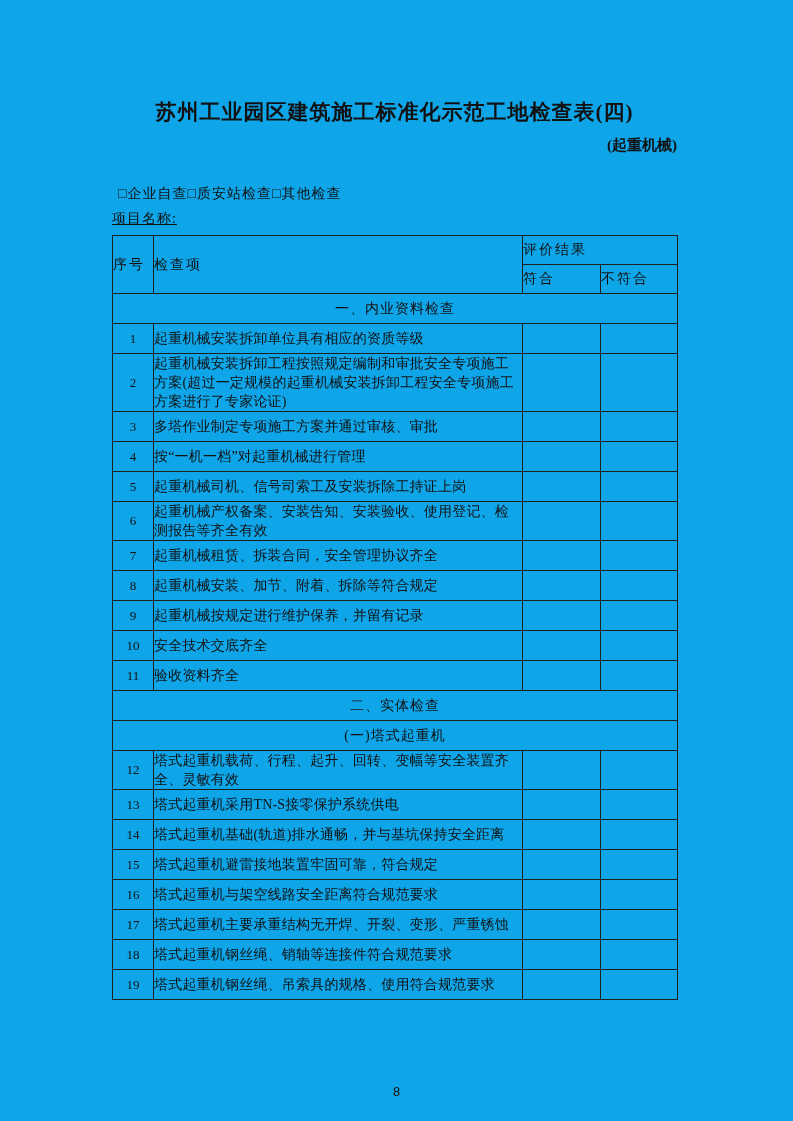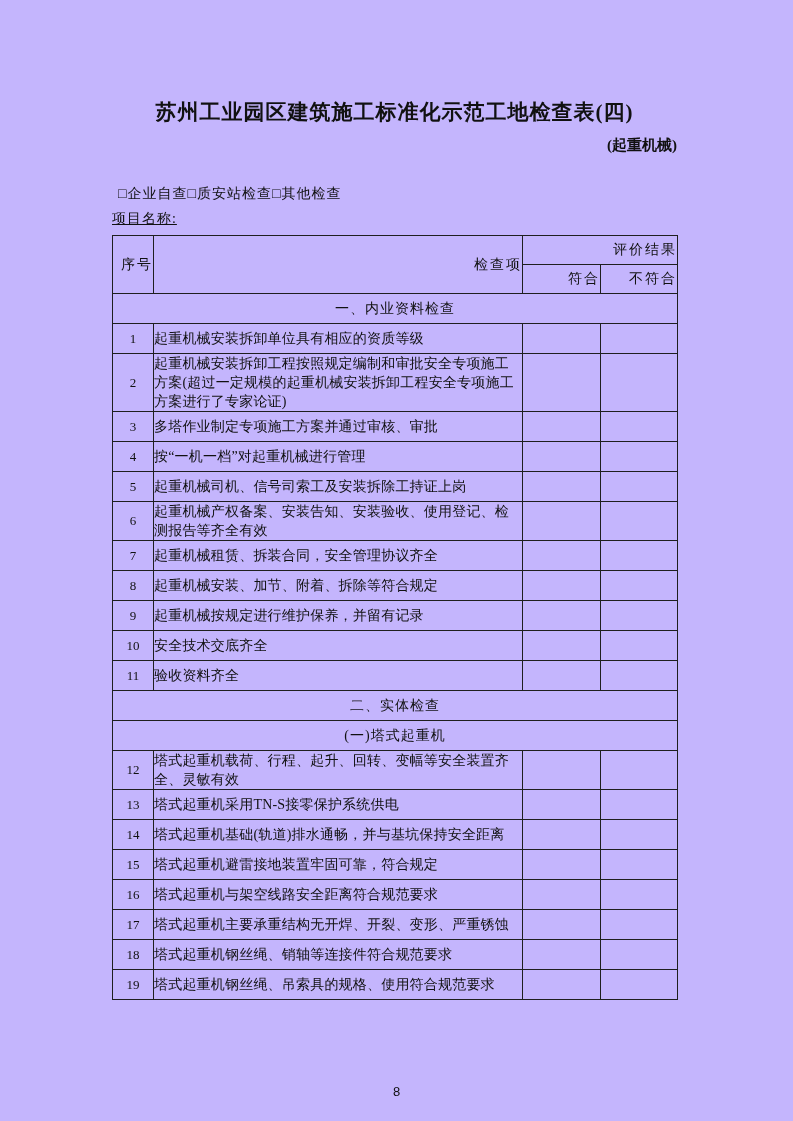--- a/index.html
+++ b/index.html
@@ -4,21 +4,21 @@
 <style>
   html, body {
     margin: 0;
     padding: 0;
     background: #ffffff;
   }
   .page {
     position: relative;
     width: 793px;
     height: 1121px;
-    background: #c4b5fd;
+    background: #0ea5e9;
     font-family: "Liberation Serif", "DejaVu Serif", serif;
     color: #111111;
     overflow: hidden;
   }
   .content {
     position: absolute;
     left: 112px;
     top: 98px;
     width: 565px;
   }
@@ -59,21 +59,21 @@
   }
   table.check-table th,
   table.check-table td {
     border: 1px solid #1f1f1f;
     font-weight: normal;
     padding: 0;
     vertical-align: middle;
     overflow: hidden;
   }
   thead th {
-    text-align: right;
+    text-align: left;
     height: 28px;
     letter-spacing: 2px;
   }
   td.section-cell {
     text-align: center;
     height: 29px;
     letter-spacing: 1px;
     margin-top: 10px;
   }
   td.no-cell {

